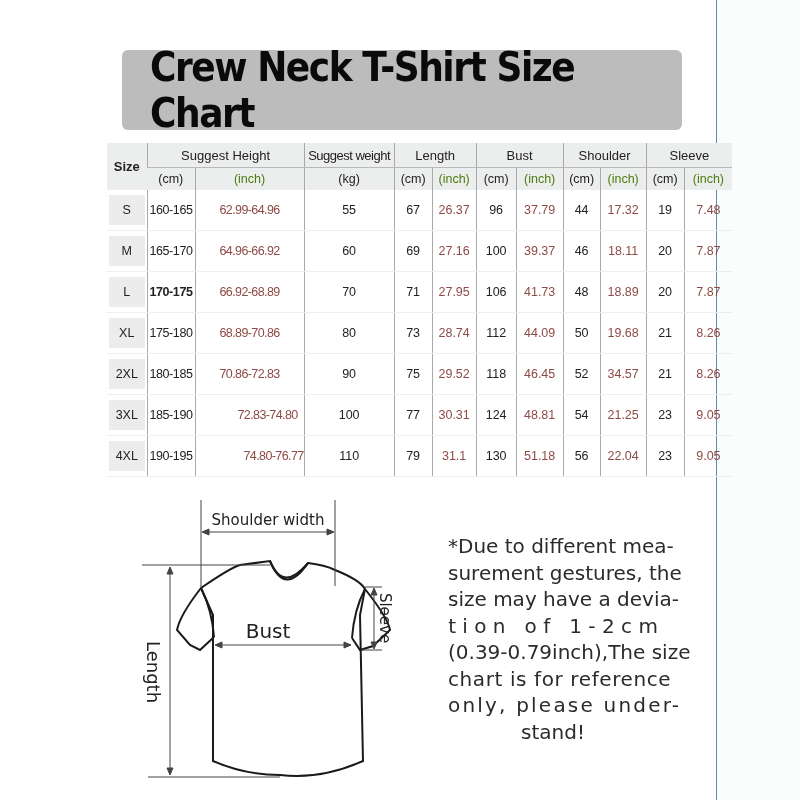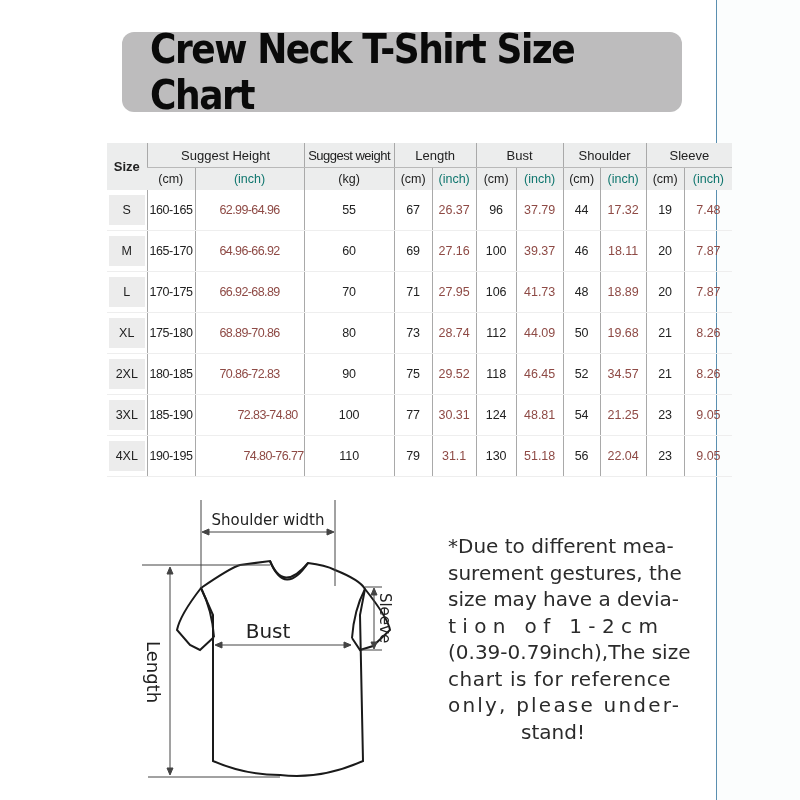--- a/index.html
+++ b/index.html
@@ -1,32 +1,32 @@
 <!DOCTYPE html>
 <html><head>
 <meta charset="utf-8">
 <style>
   html, body { margin:0; padding:0; }
   body { width:800px; height:800px; background:#ffffff; position:relative; overflow:hidden; font-family:"Liberation Sans", sans-serif; }
   .right-line { position:absolute; left:716px; top:0; width:1px; height:800px; background:#5a8fb0; }
   .right-pane { position:absolute; left:717px; top:0; width:83px; height:800px; background:#fbfdfd; }
-  .title-box { position:absolute; left:122px; top:32px; width:560px; height:80px; background:#bdbcbd; border-radius:12px; display:flex; align-items:center; justify-content:center; }
+  .title-box { position:absolute; left:122px; top:50px; width:560px; height:80px; background:#bdbcbd; border-radius:6px; display:flex; align-items:center; justify-content:center; }
   .title-box span { font-family:"DejaVu Sans", sans-serif; font-size:40px; font-weight:bold; color:#0a0a0a; letter-spacing:-1.6px; transform:scaleX(0.9); display:inline-block; }
 
   table.size { position:absolute; left:107px; top:143px; border-collapse:collapse; table-layout:fixed; font-family:"Liberation Sans", sans-serif; font-size:12.5px; color:#222; }
   table.size td { text-align:center; padding:0; border-left:1px solid #a9a9a9; border-bottom:1px solid #eeeeee; white-space:nowrap; }
   table.size td:first-child { border-left:none; }
   tr.h1 td { height:24px; background:#eceded; border-bottom:1px solid #b9b9b9; font-size:13px; }
   tr.h2 td { height:22px; background:#eceded; border-bottom:none; }
   tr.h1 td.size-h { border-bottom:none; vertical-align:middle; font-weight:bold; }
   tr.d td { height:40px; }
   td.szcell { background:#ffffff; }
   td.szcell span { display:inline-block; width:36px; line-height:30px; background:#ececec; }
   .inch { color:#8e4a45; }
-  .inch-h { color:#0f766e; }
+  .inch-h { color:#4d7c0f; }
 
   .diagram { position:absolute; left:130px; top:490px; width:280px; height:300px; }
   .note { position:absolute; left:448px; top:533px; width:210px; font-family:"DejaVu Sans", sans-serif; font-size:20px; line-height:26.5px; color:#2b2b2b;text-align:center; }
   .note div { white-space:nowrap; }
 </style>
 </head>
 <body>
 
 <div class="right-pane"></div>
 <div class="right-line"></div>
@@ -98,21 +98,21 @@
         <td class="inch">27.16</td>
         <td>100</td>
         <td class="inch">39.37</td>
         <td>46</td>
         <td class="inch">18.11</td>
         <td>20</td>
         <td class="inch">7.87</td>
       </tr>
       <tr class="d">
         <td class="szcell"><span>L</span></td>
-        <td style="letter-spacing: -0.4px;">170-175</td>
+        <td style="letter-spacing: -0.4px; font-weight: bold;">170-175</td>
         <td class="inch" style="letter-spacing: -0.6px;">66.92-68.89</td>
         <td>70</td>
         <td>71</td>
         <td class="inch">27.95</td>
         <td>106</td>
         <td class="inch">41.73</td>
         <td>48</td>
         <td class="inch">18.89</td>
         <td>20</td>
         <td class="inch">7.87</td>

